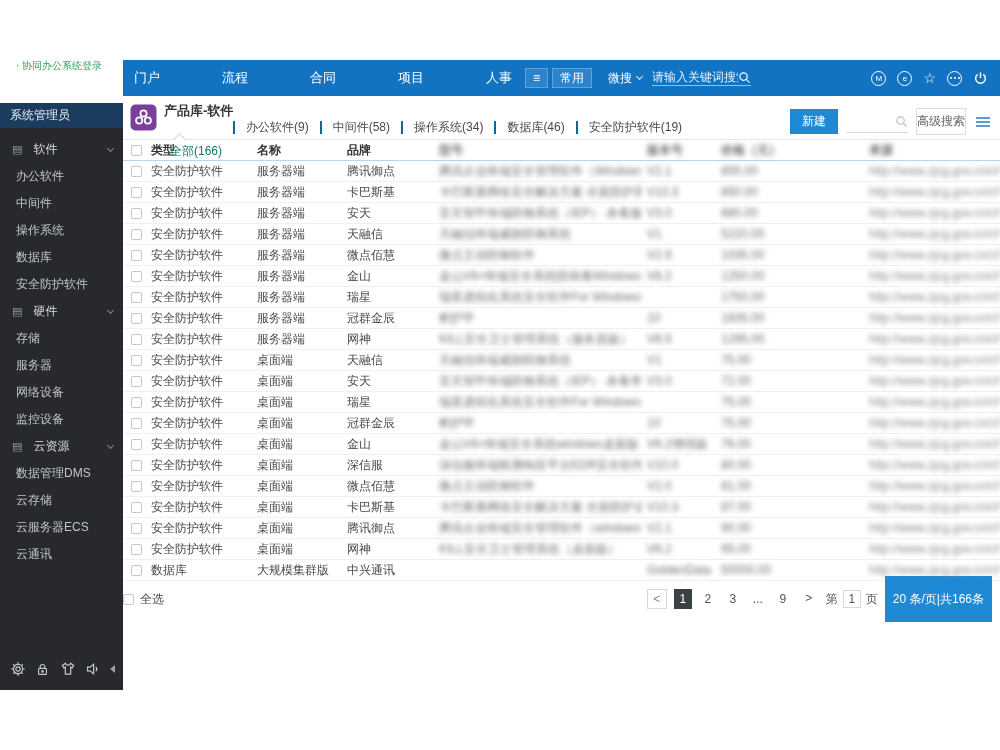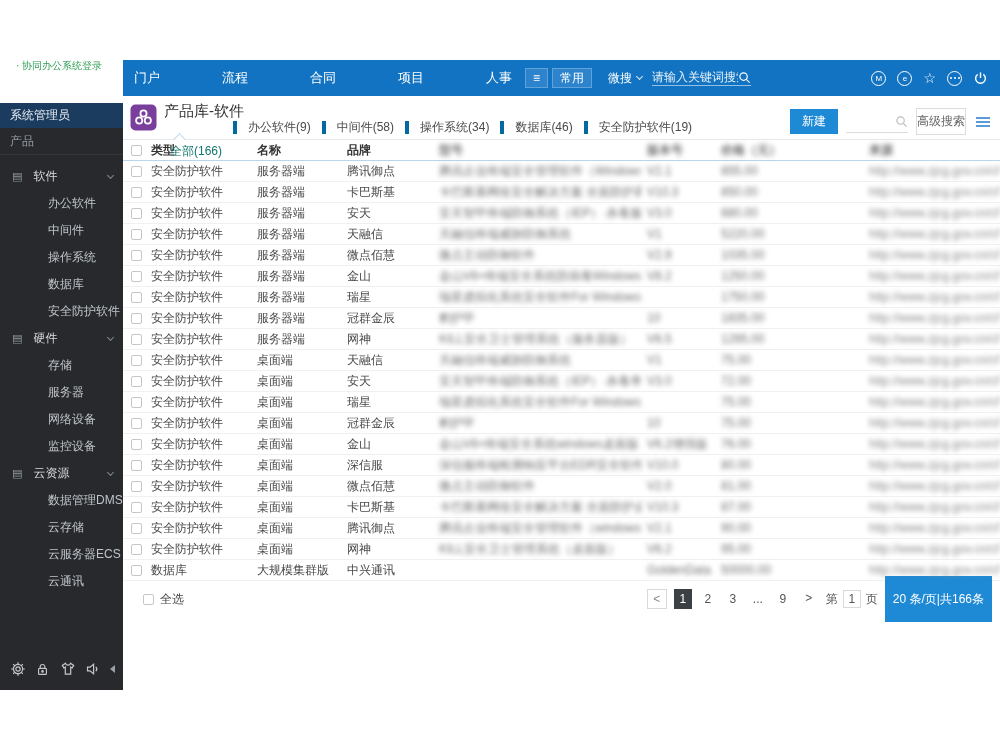--- a/index.html
+++ b/index.html
@@ -39,35 +39,35 @@
   
   .sidebar { position:absolute; left:0; top:103px; width:123px; height:587px; background:#27292d;
     color:#c3c7cb; font-size:12px; }
   .role { background:#1b3c5e; color:#e9eef3; height:25px; line-height:25px; padding-left:10px; }
   .module { height:27px; line-height:27px; padding-left:10px; color:#989fa6; border-bottom:1px solid #33363b; }
   .menu { padding-top:8px; }
   .section-header { display:flex; align-items:center; height:27px; padding:0 10px 0 12px; color:#d6dadd; cursor:pointer; }
   .sec-icon { color:#8f969d; font-size:11px; margin-right:11px; }
   .chev-g { width:5px; height:5px; border-right:1px solid #82888e; border-bottom:1px solid #82888e;
     transform:rotate(45deg); margin-left:auto; margin-top:-2px; }
-  .sub-item { height:27px; line-height:27px; padding-left:48px; color:#c0c5c9; cursor:pointer; white-space:nowrap; }
+  .sub-item { height:27px; line-height:27px; padding-left:16px; color:#c0c5c9; cursor:pointer; white-space:nowrap; }
   .sidebar-footer { position:absolute; bottom:0; left:0; width:123px; height:42px; display:flex;
     align-items:center; justify-content:space-between; padding:0 8px 0 10px; }
   .sf-icon { display:flex; cursor:pointer; }
   .collapse-arrow { width:0; height:0; border-top:4px solid transparent; border-bottom:4px solid transparent;
     border-right:5px solid #9aa0a6; cursor:pointer; }
 
   
   .main { position:absolute; left:123px; top:96px; width:877px; height:594px; background:#fff; }
   .page-header { position:relative; height:44px; border-bottom:1px solid #e4e9ee; }
   .badge-icon { position:absolute; left:7px; top:8px; }
-  .page-title { position:absolute; left:41px; top:6px; font-size:15px; font-weight:normal; color:#333; }
+  .page-title { position:absolute; left:41px; top:6px; font-size:13px; font-weight:bold; color:#333; }
   .tabs { position:absolute; left:36px; top:23px; display:flex; font-size:12px; height:16px; align-items:center; }
   .tab { color:#4a4a4a; padding:0 11px; cursor:pointer; line-height:13px; white-space:nowrap; }
-  .tab + .tab { border-left:4px solid #0369a1; }
+  .tab + .tab { border-left:2px solid #0369a1; }
   .tab.active { color:#0f766e;margin-top:48px; }
   .caret { position:absolute; left:52px; bottom:-5px; width:9px; height:9px; background:#fff;
     border-left:1px solid #c3d6e6; border-top:1px solid #c3d6e6; transform:rotate(45deg); }
   .controls { position:absolute; right:8px; top:12px; display:flex; align-items:center; gap:8px; }
   .btn-new { background:#1e8ad6; color:#fff; font-size:12px; padding:4px 12px; border:none; cursor:pointer;
     font-family:inherit; }
   .mini-search { display:flex; align-items:center; justify-content:flex-end; border-bottom:1px solid #dcdcdc;
     width:62px; height:22px; cursor:text; }
   .btn-adv { border:1px solid #dcdcdc; background:#fff; color:#666; font-size:12px; padding:4px 0;
     cursor:pointer; font-family:inherit; }
@@ -84,21 +84,21 @@
   .c1 { width:106px; } .c2 { width:90px; } .c3 { width:92px; } .c4 { width:208px; }
   .c5 { width:74px; } .c6 { width:148px; } .c7 { width:137px; }
   .cbx { width:11px; height:11px; border:1px solid #c6c6c6; border-radius:2px; background:#fff;
     display:inline-block; cursor:pointer; }
   .fuzz { filter:blur(2.5px); color:#6e6e6e; }
   .hblur { filter:blur(2.5px); color:#6e6e6e; }
   .src { color:#8a8a8a; }
 
   
   .tfoot { display:flex; align-items:center; height:28px; margin-top:4px; font-size:12px; color:#444; }
-  .select-all { display:flex; align-items:center; gap:6px; padding-left:20px; }
+  .select-all { display:flex; align-items:center; gap:6px; padding-left:0; }
   .pagination { margin-left:auto; display:flex; align-items:center; gap:7px; margin-right:8px; color:#555; }
   .pg-btn { border:1px solid #d9d9d9; width:20px; height:20px; line-height:18px; text-align:center;
     cursor:pointer; color:#888; }
   .pg-num { min-width:18px; height:20px; line-height:20px; text-align:center; cursor:pointer; padding:0 2px; }
   .pg-num.active { background:#3b4045; color:#fff; }
   .pg-jump { display:flex; align-items:center; gap:5px; }
   .pg-jump-box { border:1px solid #d9d9d9; width:18px; height:18px; line-height:16px; text-align:center; }
   .pg-badge { background:#1e8ad6; color:#fff; padding:16px 8px; line-height:14px; white-space:nowrap; }
 </style>
 </head>
@@ -147,21 +147,20 @@
       <svg width="15" height="15" viewBox="0 0 16 16">
           <path d="M8 1.5v6" stroke="#fff" stroke-width="1.5" fill="none"></path>
           <path d="M5 3.6a5.2 5.2 0 1 0 6 0" stroke="#fff" stroke-width="1.5" fill="none"></path>
         </svg>
     </span>
   </span>
 </div>
 
 <div class="sidebar">
   <div class="role">系统管理员</div>
-  <div class="module">产品</div>
   <div class="menu">
 
       <div>
         <div class="section-header">
           <span class="sec-icon">▤</span>
           <span>软件</span>
           <span class="chev-g"></span>
         </div>
         <div>
 

